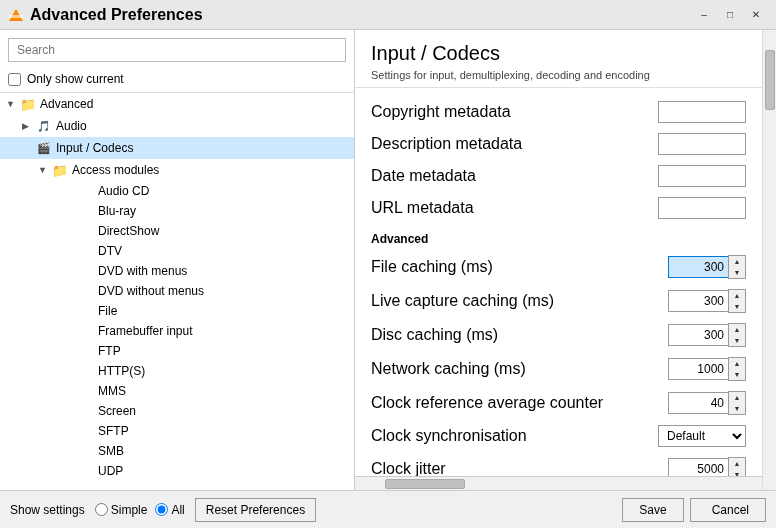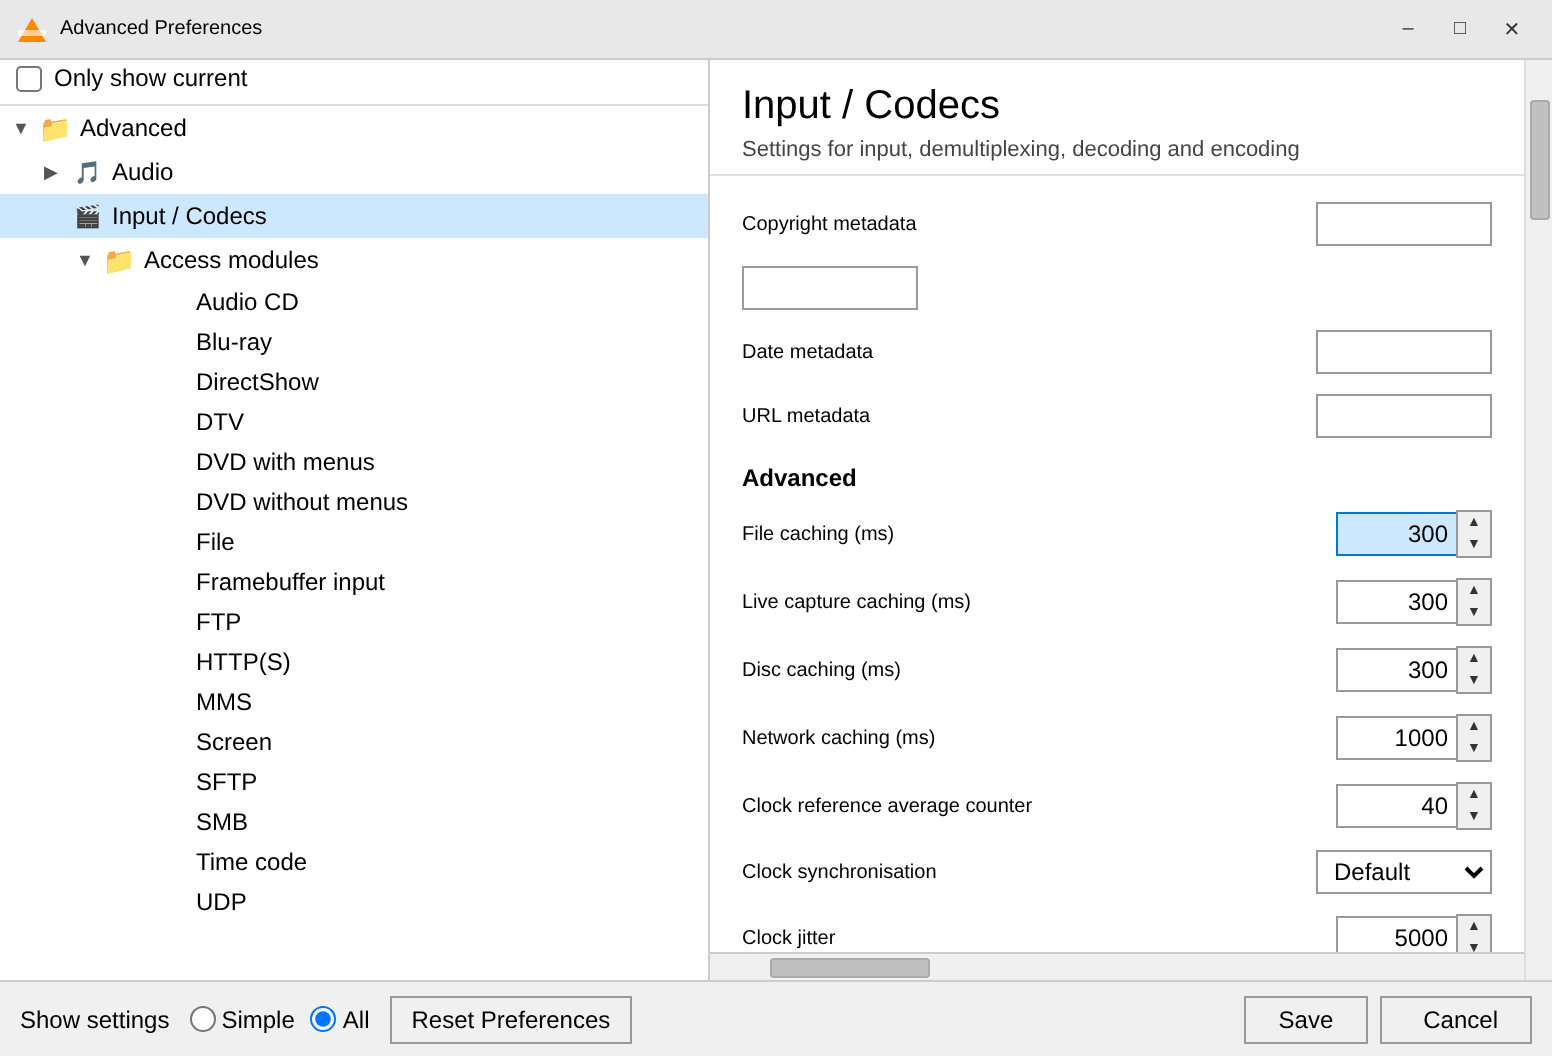--- a/index.html
+++ b/index.html
@@ -4,21 +4,21 @@
   <style>
     * { box-sizing: border-box; margin: 0; padding: 0; }
     body { font-family: 'Segoe UI', Arial, sans-serif; font-size: 12px; background: #f0f0f0; color: #000; width: 776px; height: 528px; overflow: hidden; }
     
     .title-bar {
       display: flex; align-items: center; justify-content: space-between;
       background: #e8e8e8; padding: 6px 8px; border-bottom: 1px solid #ccc;
       height: 30px;
     }
     .title-bar-left { display: flex; align-items: center; gap: 6px; }
-    .title-bar-title { font-size: 10px; font-weight: normal; }
+    .title-bar-title { font-size: 16px; font-weight: bold; }
     .title-bar-controls { display: flex; gap: 2px; }
     .title-bar-btn {
       width: 24px; height: 20px; border: none; background: transparent;
       cursor: pointer; font-size: 10px; display: flex; align-items: center; justify-content: center;
       color: #333;
     }
 
     .main-container { display: flex; flex-direction: column; height: calc(528px - 30px); }
     
     .content-area { display: flex; flex: 1; overflow: hidden; }
@@ -56,21 +56,21 @@
     .right-header { padding: 12px 16px 6px 16px; border-bottom: 1px solid #e0e0e0; }
     .right-title { font-size: 20px; font-weight: normal; color: #000; margin-bottom: 4px; }
     .right-subtitle { font-size: 11px; color: #444; }
     
     .settings-scroll { flex: 1; overflow-y: auto; padding: 8px 16px; position: relative; }
     
     .setting-row {
       display: flex; align-items: center; justify-content: space-between;
       padding: 5px 0; min-height: 26px;
     }
-    .setting-label { font-size: 10px; color: #000; flex: 1; }
+    .setting-label { font-size: 16px; color: #000; flex: 1; }
     .setting-control { display: flex; align-items: flex-end; }
     
     .text-input {
       border: 1px solid #999; padding: 2px 4px; font-size: 12px;
       width: 88px; height: 22px; outline: none;
     }
     
     .spinner-input {
       display: flex; align-items: center;
     }
@@ -164,20 +164,21 @@
     <button class="title-bar-btn">–</button>
     <button class="title-bar-btn">□</button>
     <button class="title-bar-btn close">✕</button>
   </div>
 </div>
 
 <div class="main-container">
   <div class="content-area">
 
     <div class="left-panel">
+      <input class="search-box" type="text" placeholder="Search" style="">
       <div class="only-show-current">
         <input type="checkbox" style="">
         <span>Only show current</span>
       </div>
       <div class="tree-container" id="tree-container">
           <div class="tree-item depth-0">
             <span class="tree-arrow">▼</span>
             <span class="tree-icon" style="font-size: 13px;">📁</span>
             <span class="tree-label">Advanced</span>
           </div>
@@ -247,43 +248,40 @@
           <div class="tree-item depth-3">
             <span class="tree-arrow"></span>
             <span class="tree-label">SFTP</span>
           </div>
           <div class="tree-item depth-3">
             <span class="tree-arrow"></span>
             <span class="tree-label">SMB</span>
           </div>
           <div class="tree-item depth-3">
             <span class="tree-arrow"></span>
-            <span class="tree-label">Time code</span>
-          </div>
-          <div class="tree-item depth-3">
-            <span class="tree-arrow"></span>
             <span class="tree-label">UDP</span>
           </div>
         </div>
     </div>
 
     <div class="right-settings-area">
       <div class="right-panel">
         <div class="right-header">
           <div class="right-title">Input / Codecs</div>
           <div class="right-subtitle">Settings for input, demultiplexing, decoding and encoding</div>
         </div>
         <div class="settings-scroll" id="settings-container">
         <div class="setting-row">
               <span class="setting-label">Copyright metadata</span>
               <div class="setting-control">
                 <input type="text" class="text-input" style="">
               </div>
             </div>
             <div class="setting-row">
+              <span class="setting-label">Description metadata</span>
               <div class="setting-control">
                 <input type="text" class="text-input" style="">
               </div>
             </div>
             <div class="setting-row">
               <span class="setting-label">Date metadata</span>
               <div class="setting-control">
                 <input type="text" class="text-input" style="">
               </div>
             </div>

